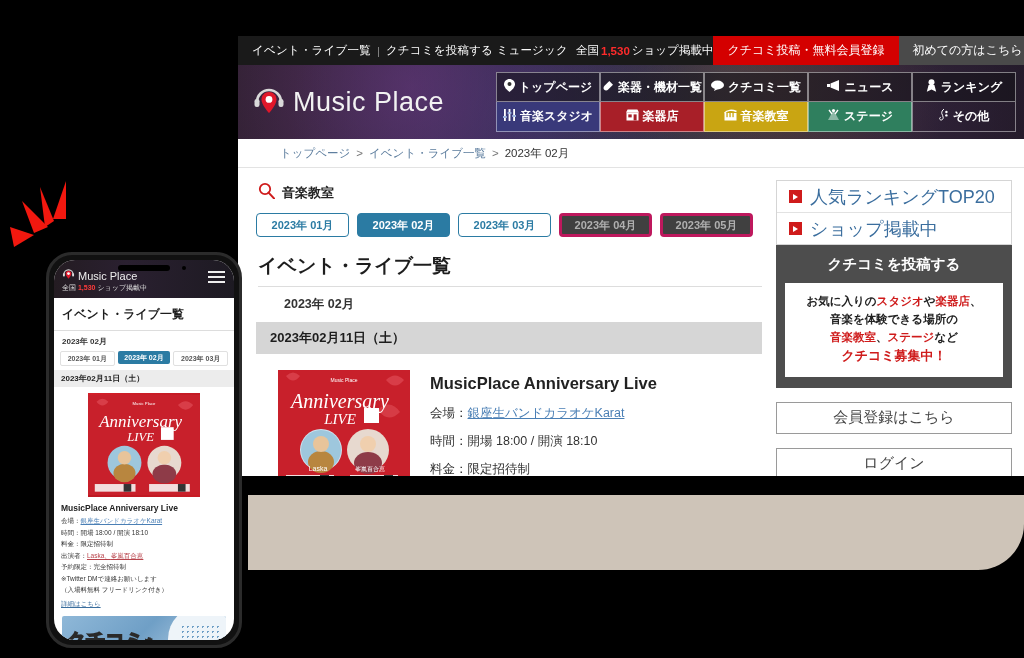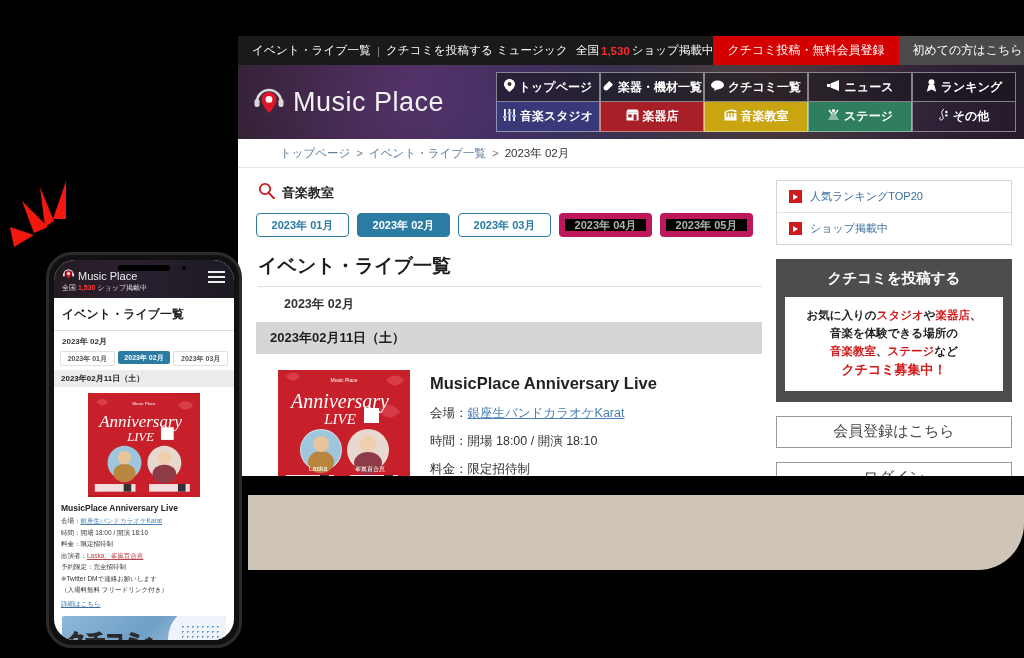--- a/index.html
+++ b/index.html
@@ -83,21 +83,21 @@
   .choose .lbl{font-size:13px;font-weight:bold;color:#222;}
 
   .months{display:flex;gap:8px;}
   .mbtn{
     width:93px;height:24px;border-radius:4px;box-sizing:border-box;
     display:flex;align-items:center;justify-content:center;
     font-size:11px;font-weight:bold;
   }
   .mbtn.on{background:#2b7ba3;border:1px solid #2b7ba3;color:#fff;}
   .mbtn.avail{background:#fff;border:1px solid #2b7ba3;color:#2b7ba3;}
-  .mbtn.off{background:#000000;border:6px solid #be185d;color:#b0b0b0;}
+  .mbtn.off{background:#404040;border:3px solid #be185d;color:#b0b0b0;}
 
   .listtitle{
     font-size:19px;font-weight:bold;color:#1d1d1d;margin:16px 0 0 2px;
     padding-bottom:7px;border-bottom:1px solid #ddd;
   }
   .monthsub{font-size:12.5px;font-weight:bold;color:#333;padding:9px 0 9px 28px;}
   .daybar{
     background:#d6d6d6;font-size:13px;font-weight:bold;color:#1d1d1d;
     padding:7px 0 7px 14px;
   }
@@ -109,27 +109,27 @@
   }
   .ev-info{padding-top:4px;}
   .ev-title{font-size:16.5px;font-weight:bold;color:#222;margin-bottom:12px;}
   .ev-row{font-size:12.5px;color:#333;margin-bottom:11px;}
   .ev-row a{color:#4a7fb5;text-decoration:underline;}
 
   
   .linkbox{border:1px solid #d5d5d5;background:#fff;}
   .linkbox .lrow{
     display:flex;align-items:center;gap:8px;height:31px;padding-left:12px;
-    font-size:11px;color:#3b6e9e;border-bottom:1px solid #e2e2e2;
+    font-size:18px;color:#3b6e9e;border-bottom:1px solid #e2e2e2;
   }
   .linkbox .lrow:last-child{border-bottom:none;}
   .play{width:13px;height:13px;background:#cf1b1b;display:flex;align-items:center;justify-content:center;flex:none;}
   .play i{width:0;height:0;border-left:5px solid #fff;border-top:3.5px solid transparent;border-bottom:3.5px solid transparent;display:block;}
 
-  .promo{background:#4d4d4d;margin-top:14px;padding:10px 9px 11px;}
+  .promo{background:#4d4d4d;padding:10px 9px 11px;}
   .promo-h{color:#fff;font-size:14.5px;font-weight:bold;text-align:center;margin-bottom:9px;}
   .promo-in{background:#fff;padding:10px 6px;text-align:center;line-height:1.55;font-size:11.5px;color:#222;font-weight:bold;}
   .promo-in .r{color:#cf1b1b;}
   .promo-in .big{color:#cf1b1b;font-size:13px;}
 
   .sbtn{
     margin-top:14px;height:30px;border:1px solid #9a9a9a;background:#fff;
     display:flex;align-items:center;justify-content:center;
     font-size:15px;color:#444;
   }

